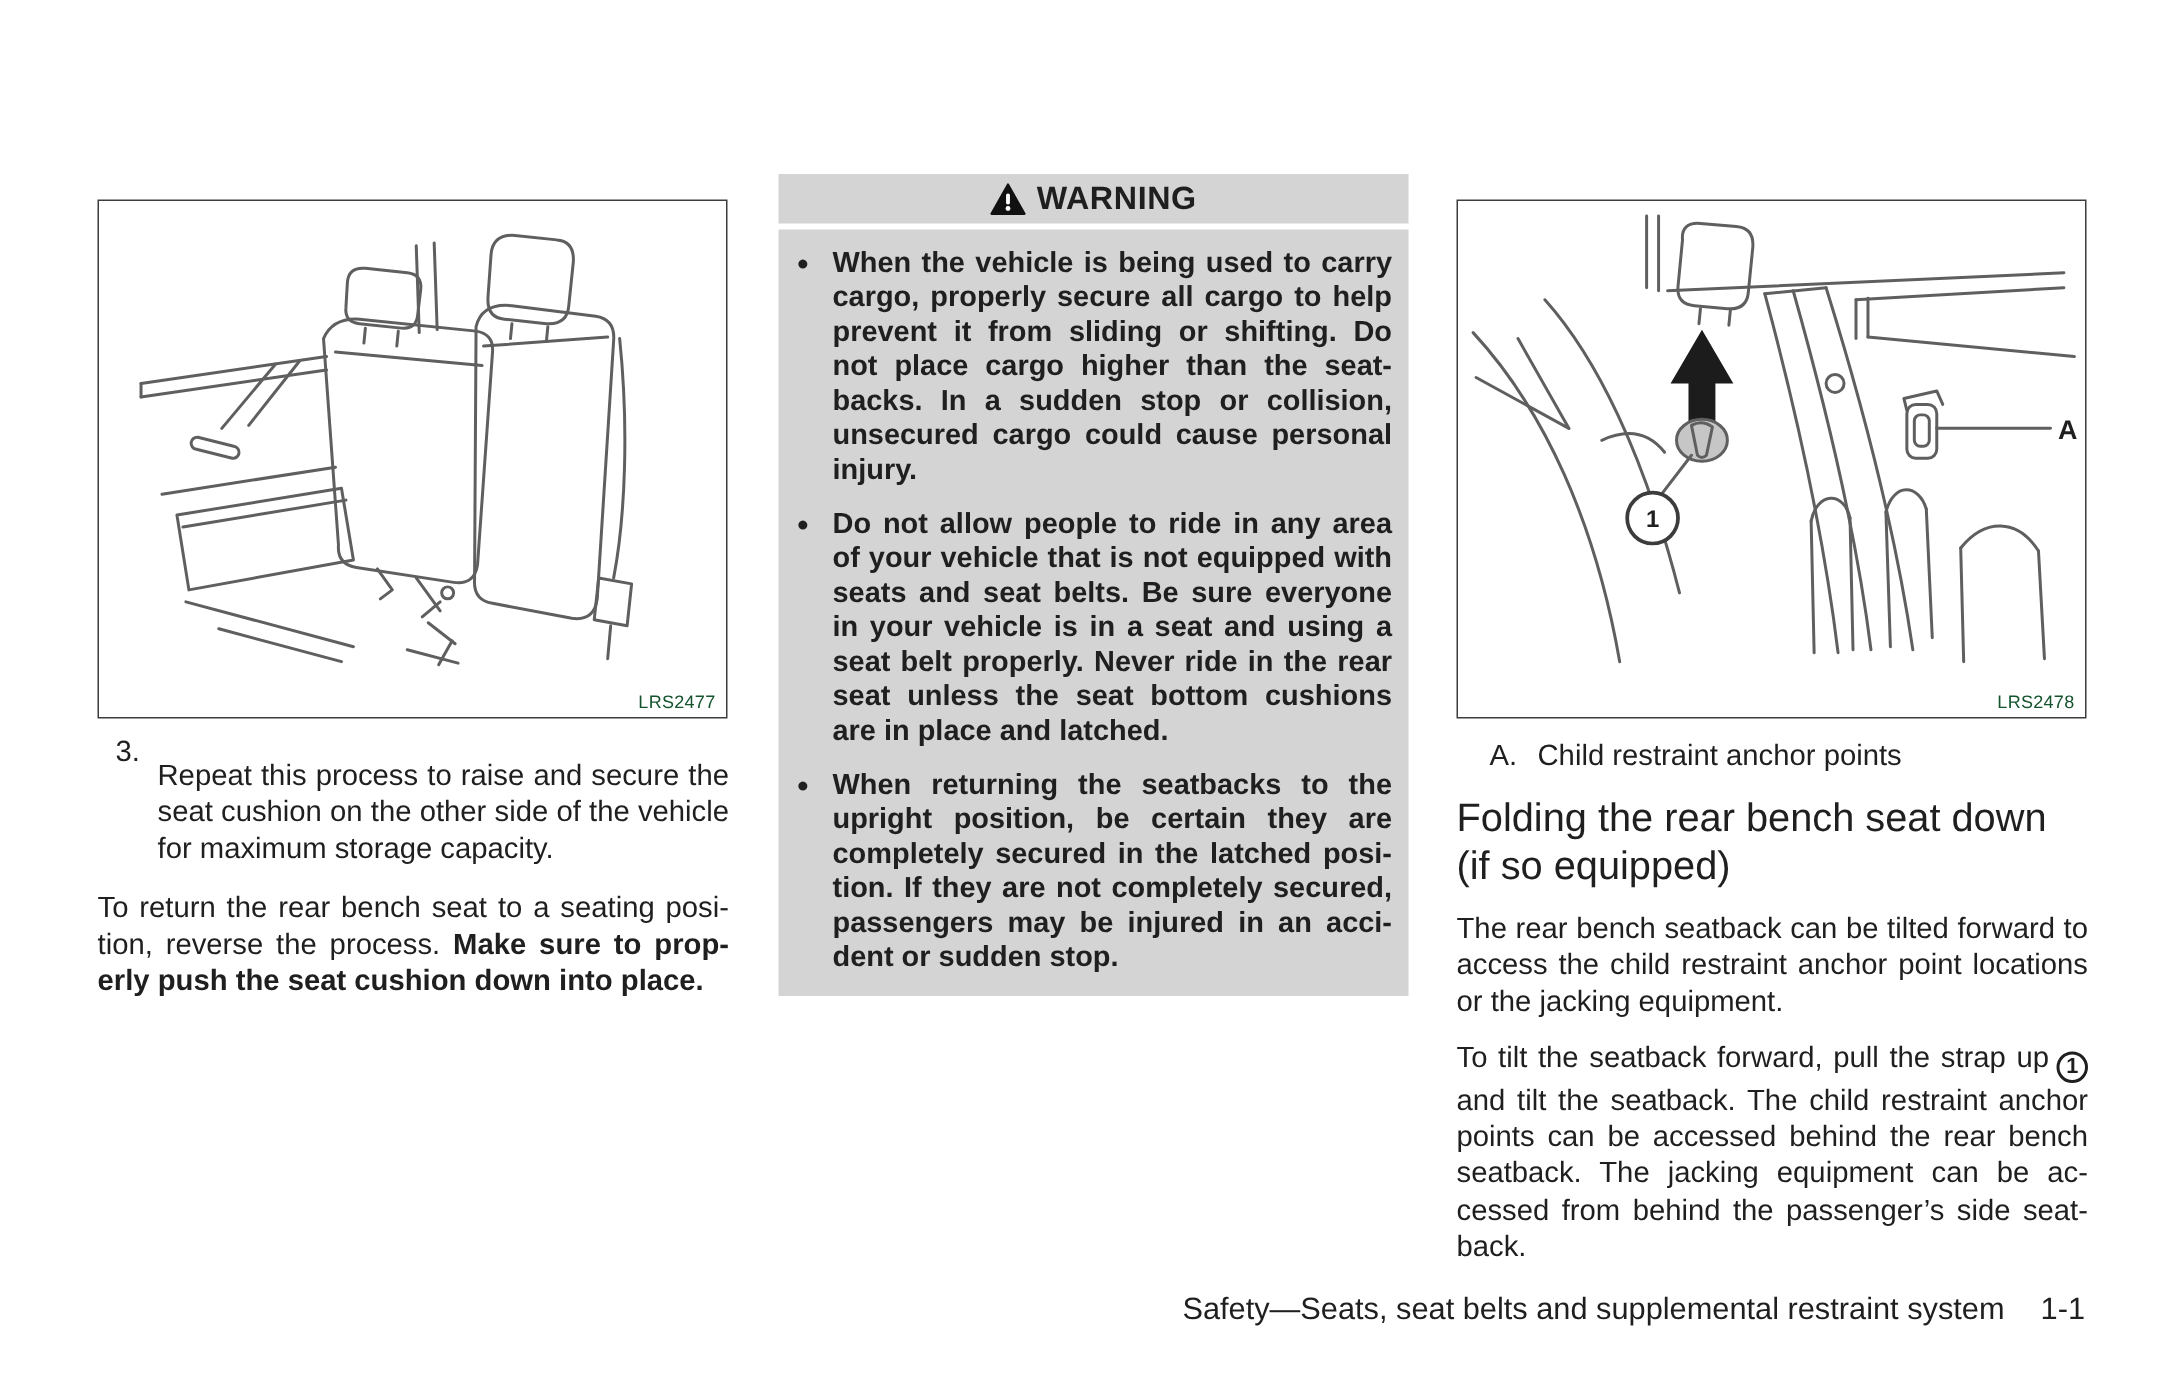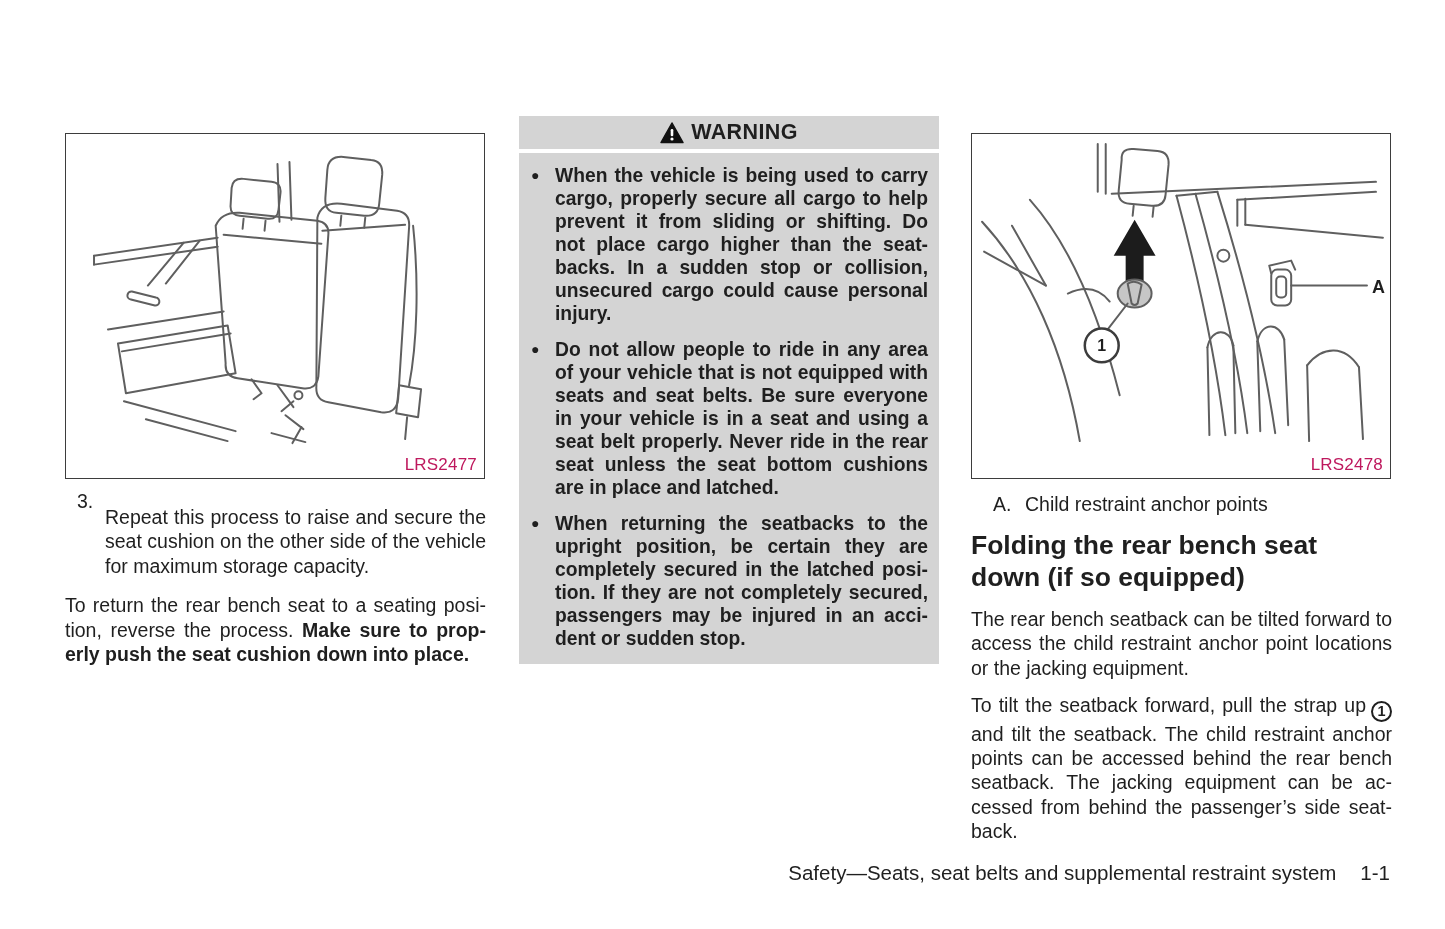--- a/index.html
+++ b/index.html
@@ -18,21 +18,21 @@
     position: absolute; top: 133px;
     width: 420px; height: 346px;
     border: 1.5px solid #3d3d3d;
     background: #ffffff;
   }
   #figure-left  { left: 65px; }
   #figure-right { left: 971px; }
   .figure-box svg { display:block; width:100%; height:100%; }
   .fig-label {
     position: absolute; right: 7px; bottom: 3px;
-    font-size: 17px; color: #be185d; background: #ffffff;
+    font-size: 12px; color: #14532d; background: #ffffff;
     padding-left: 5px; letter-spacing: 0.2px;
   }
   .ln   { fill:none; stroke:#5f5f5f; stroke-width:2; stroke-linecap:round; stroke-linejoin:round; }
   .fill-dark { fill:#1c1c1c; stroke:none; }
   .fill-gray { fill:#c6c6c6; stroke:#5f5f5f; stroke-width:2; }
   svg text { font-family:"Liberation Sans", sans-serif; fill:#1f1f1f; }
 
   
   .text-col { position:absolute; width:421px; font-size:19.5px; line-height:1.25; }
   #left-text  { left:65px;  top:489px; }
@@ -57,21 +57,21 @@
   .bullet-marker { flex:0 0 27px; font-size:14px; line-height:23px; padding-left:3px; }
   .bullet-text {
     flex:1; font-weight:bold; font-size:19.3px; line-height:23px;
     text-align:justify; hyphens:manual; -webkit-hyphens:manual;
   }
 
   
   .caption-row { display:flex; }
   .caption-label { flex:0 0 32px; margin-left:22px; }
   .caption-text { flex:1; }
-  .section-heading { font-size:26.5px; font-weight:700; line-height:1.2; margin:14px 0 13px 0; }
+  .section-heading { font-size:26.5px; font-weight:400; line-height:1.2; margin:14px 0 13px 0; }
   .right-para { text-align:justify; hyphens:manual; -webkit-hyphens:manual; margin-bottom:13px; }
   .inline-circle {
     display:inline-flex; align-items:center; justify-content:center;
     width:21px; height:21px; border:2px solid #1f1f1f; border-radius:50%;
     font-size:14.5px; font-weight:bold; vertical-align:-4px; margin-left:5px;
   }
 
   
   .page-footer {
     position:absolute; right:55px; top:861px;

